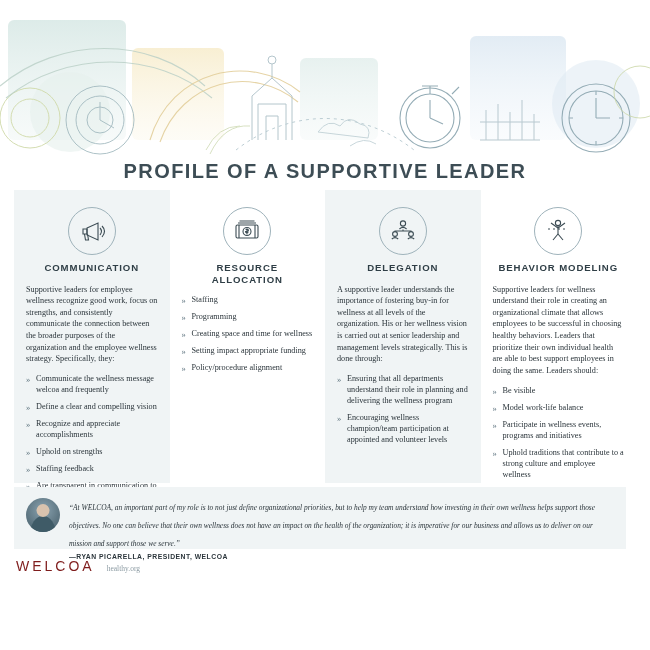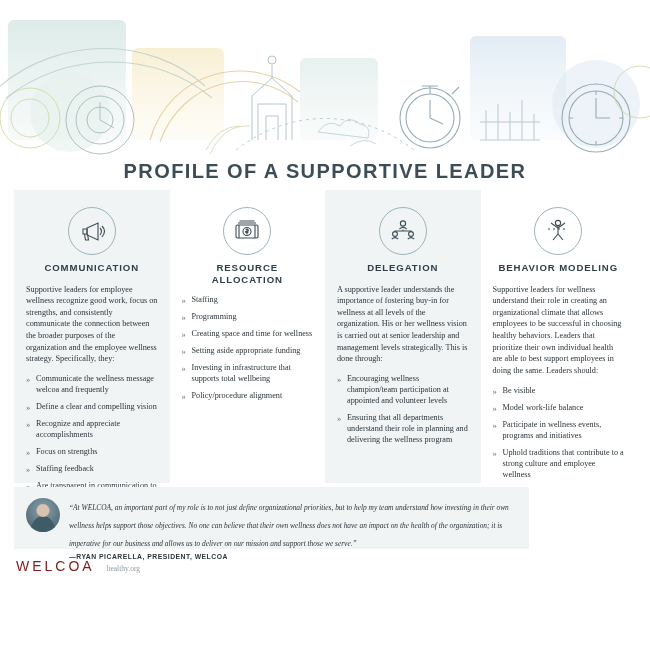--- a/index.html
+++ b/index.html
@@ -104,21 +104,21 @@
     position: absolute;
     left: 0; top: 0;
     color: #5d737e;
     font-size: 8.5px;
   }
 
   
   .quote-band {
     position: absolute;
     top: 487px; left: 14px;
-    width: 515px; height: 62px;
+    width: 612px; height: 62px;
     background: #f0f4f5;
     display: flex;
     align-items: flex-start;
     padding: 9px 14px 16px 12px;
   }
   .avatar {
     width: 34px; height: 34px;
     border-radius: 50%;
     flex: 0 0 34px;
     margin-top: 2px;
@@ -294,21 +294,21 @@
             <path d="M25 10 q5 5 0 11"></path>
           </svg>
         </span>
       </div>
       <div class="col-head">COMMUNICATION</div>
       <div class="col-body">Supportive leaders for employee wellness recognize good work, focus on strengths, and consistently communicate the connection between the broader purposes of the organization and the employee wellness strategy. Specifically, they:</div>
       <ul class="bullets">
         <li>Communicate the wellness message welcoa and frequently</li>
         <li>Define a clear and compelling vision</li>
         <li>Recognize and appreciate accomplishments</li>
-        <li>Focus on strengths</li>
+        <li>Uphold on strengths</li>
         <li>Staffing feedback</li>
         <li>Are transparent in communication to earn trust</li>
       </ul>
     </div>
 
     <div class="col plain">
       <div class="icon-holder">
         <span class="icon-circle">
           <svg width="30" height="30" viewBox="0 0 30 30" fill="none" stroke="#3c4c54" stroke-width="1.1">
             <rect x="4" y="9" width="22" height="13" rx="1.5"></rect>
@@ -317,22 +317,21 @@
             <path d="M7 9 L7 22 M23 9 L23 22"></path>
             <path d="M6 7 L24 7 M7.5 5 L22.5 5"></path>
           </svg>
         </span>
       </div>
       <div class="col-head">RESOURCE ALLOCATION</div>
       <ul class="bullets">
         <li>Staffing</li>
         <li>Programming</li>
         <li>Creating space and time for wellness</li>
-        <li>Setting aside appropriate funding</li>
-        <li>Investing in infrastructure that supports total wellbeing</li>
+        <li>Setting impact appropriate funding</li>
         <li>Policy/procedure alignment</li>
       </ul>
     </div>
 
     <div class="col alt">
       <div class="icon-holder">
         <span class="icon-circle">
           <svg width="30" height="30" viewBox="0 0 30 30" fill="none" stroke="#3c4c54" stroke-width="1.1">
             <circle cx="15" cy="7.5" r="2.6"></circle>
             <path d="M11.4 13 q3.6 -3.2 7.2 0"></path>
@@ -340,22 +339,22 @@
             <path d="M3.8 23 q3.2 -2.8 6.4 0"></path>
             <circle cx="23" cy="18" r="2.4"></circle>
             <path d="M19.8 23 q3.2 -2.8 6.4 0"></path>
             <path d="M15 13.6 L15 15.4 M7 15.4 L7 15 L23 15 L23 15.4"></path>
           </svg>
         </span>
       </div>
       <div class="col-head">DELEGATION</div>
       <div class="col-body">A supportive leader understands the importance of fostering buy-in for wellness at all levels of the organization. His or her wellness vision is carried out at senior leadership and management levels strategically. This is done through:</div>
       <ul class="bullets">
+        <li>Ensuring that all departments understand their role in planning and delivering the wellness program</li>
         <li>Encouraging wellness champion/team participation at appointed and volunteer levels</li>
-        <li>Ensuring that all departments understand their role in planning and delivering the wellness program</li>
       </ul>
     </div>
 
     <div class="col plain">
       <div class="icon-holder">
         <span class="icon-circle">
           <svg width="30" height="30" viewBox="0 0 30 30" fill="none" stroke="#3c4c54" stroke-width="1.1">
             <circle cx="15" cy="7" r="2.6"></circle>
             <path d="M15 10 L15 18"></path>
             <path d="M15 12 L8 7 M15 12 L22 7"></path>

